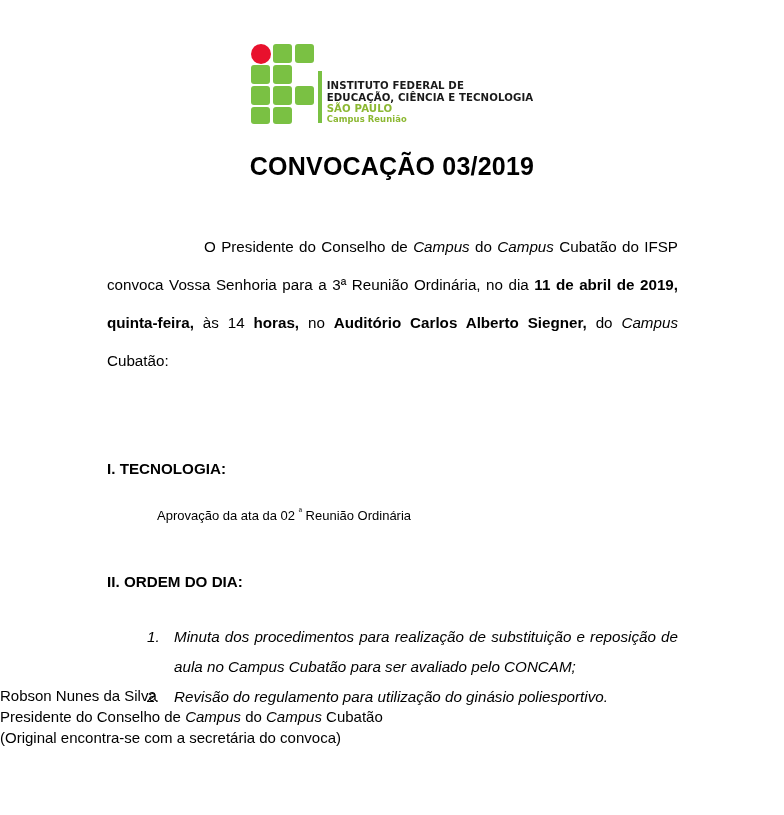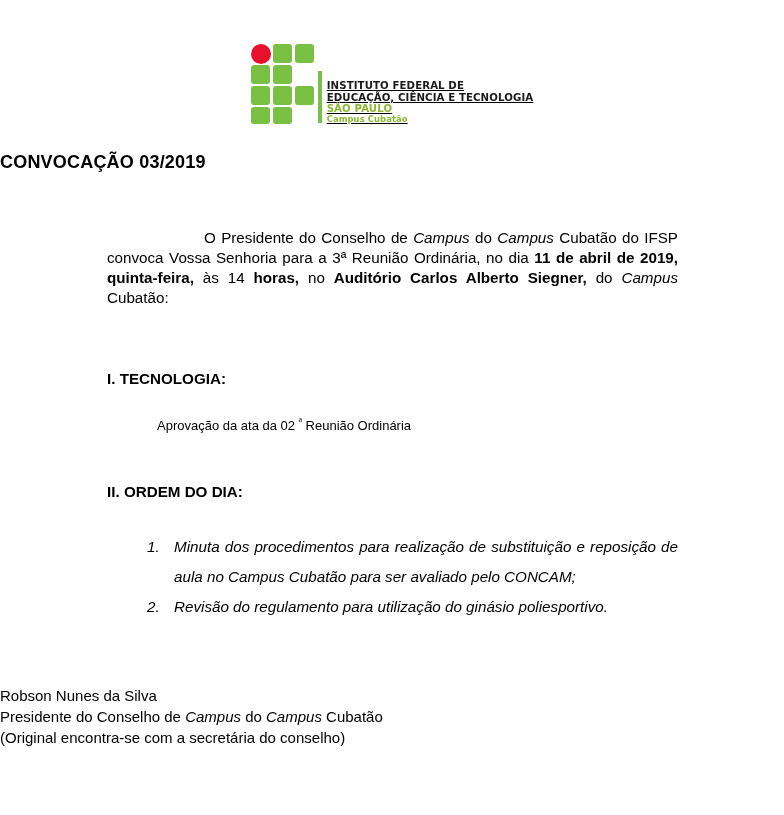--- a/index.html
+++ b/index.html
@@ -23,21 +23,20 @@
     padding: 0;
     position: relative;
   }
 
   
   .letterhead {
     display: flex;
     justify-content: center;
     align-items: flex-start;
     padding-top: 44px;
-    text-decoration: underline;
   }
   .logo {
     display: flex;
     align-items: flex-end;
   }
   .logo-grid {
     display: block;
   }
   .logo-divider {
     width: 4px;
@@ -71,37 +70,38 @@
     font-family: "DejaVu Sans", sans-serif;
     font-weight: bold;
     font-size: 8.4px;
     letter-spacing: 0.1px;
     color: #8cb832;
     white-space: nowrap;
   }
 
   
   .doc-title {
+    text-align: center;
     font-family: "Liberation Sans", sans-serif;
     font-weight: bold;
-    font-size: 18px;
+    font-size: 25px;
     letter-spacing: 0.2px;
     margin-top: 28px;
   }
   .content {
     position: absolute;
     left: 107px;
     right: 106px;
     top: 228px;
   }
 
   p.para {
     margin: 0;
     font-size: 15.2px;
-    line-height: 20px;
+    line-height: 38px;
     text-align: justify;
     text-indent: 97px;
     text-justify: inter-word;
   }
   p.para::after {
     content: "";
     display: inline-block;
     width: 100%;
   }
 
@@ -182,21 +182,21 @@
         <rect x="0" y="63" width="19" height="17" rx="3" fill="#7ac143"></rect>
         <rect x="22" y="63" width="19" height="17" rx="3" fill="#7ac143"></rect>
       </svg>
 
       <div class="logo-divider"></div>
 
       <div class="logo-text">
         <div class="logo-line1">INSTITUTO FEDERAL DE</div>
         <div class="logo-line2">EDUCAÇÃO, CIÊNCIA E TECNOLOGIA</div>
         <div class="logo-line3">SÃO PAULO</div>
-        <div class="logo-line4">Campus Cubatão</div>
+        <div class="logo-line4">Campus Reunião</div>
       </div>
 
     </div>
   </div>
 
   <div class="doc-title">CONVOCAÇÃO 03/2019</div>
 
   <div class="content">
 
     <p class="para"><span>O Presidente do Conselho de </span><em class="it">Campus</em><span> do </span><em class="it">Campus</em><span> Cubatão do IFSP convoca Vossa Senhoria para a 3ª Reunião Ordinária, no dia </span><strong class="bd">11 de abril de 2019, quinta-feira,</strong><span> às 14 </span><strong class="bd">horas,</strong><span> no </span><strong class="bd">Auditório Carlos Alberto Siegner,</strong><span> do </span><em class="it">Campus</em><span> Cubatão:</span></p>
@@ -214,16 +214,16 @@
       <li>
         <span class="li-text">Revisão do regulamento para utilização do ginásio poliesportivo.</span>
       </li>
     </ol>
 
   </div>
 
   <div class="signature">
     <div>Robson Nunes da Silva</div>
     <div><span>Presidente do Conselho de </span><em class="it">Campus</em><span> do </span><em class="it">Campus</em><span> Cubatão</span></div>
-    <div>(Original encontra-se com a secretária do conselho)</div>
+    <div>(Original encontra-se com a secretária do convoca)</div>
   </div>
 
 </div>
 
 </body></html>

